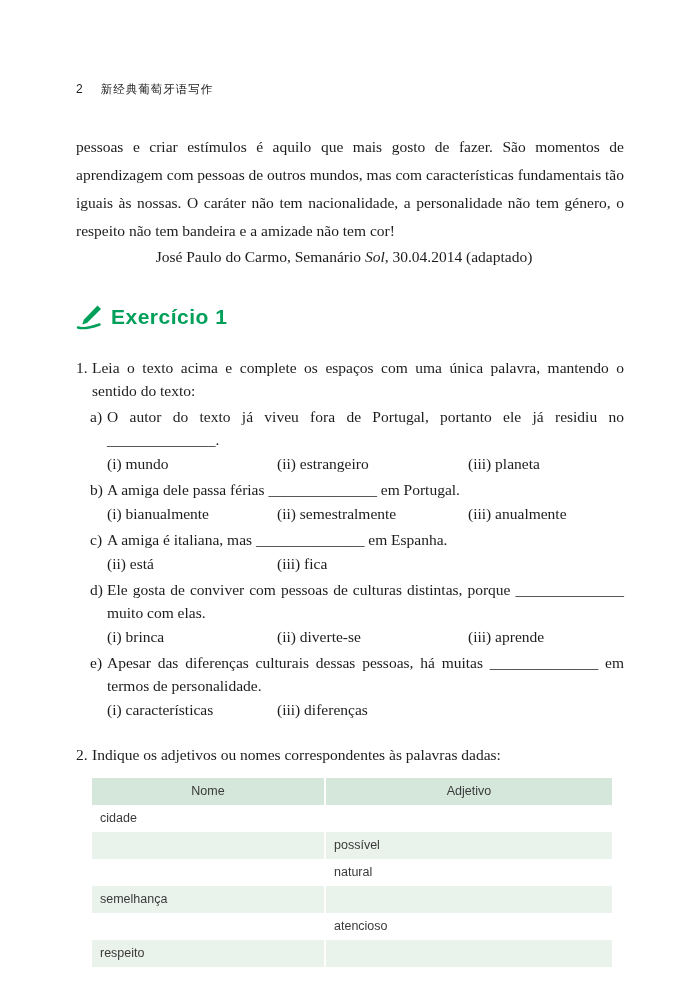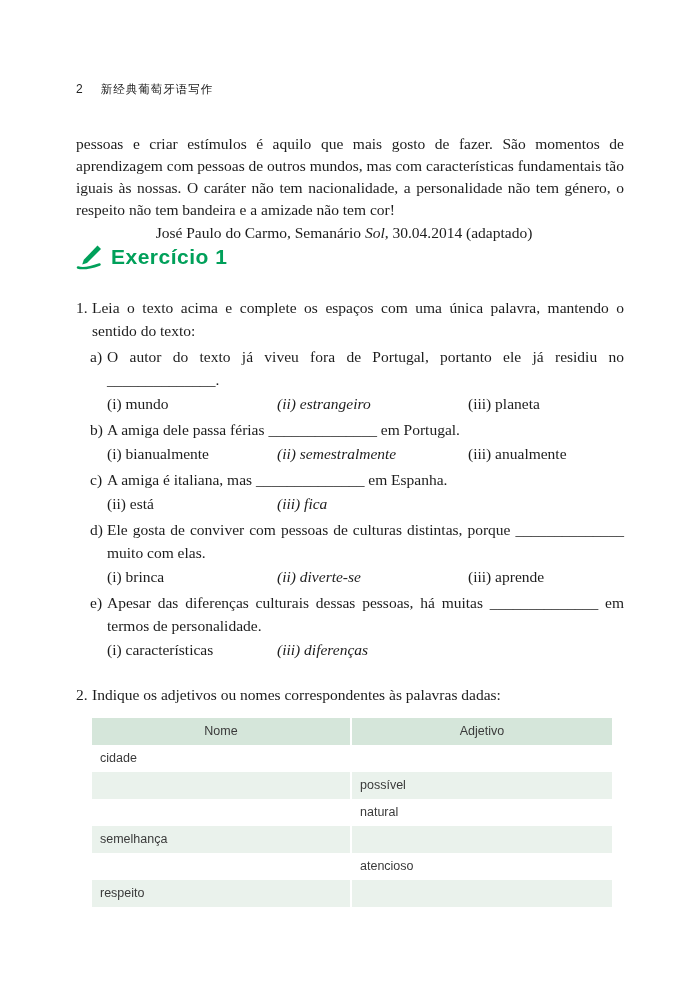--- a/index.html
+++ b/index.html
@@ -13,30 +13,30 @@
   .page-header {
     display:flex; align-items:baseline; gap:18px;
     font-family:"Liberation Sans", sans-serif; font-size:11.5px; color:#222;
     margin-bottom:36px;
   }
   .page-num { font-size:12px; }
   .book-title { letter-spacing:1px;margin-top:32px; }
 
   
   .intro-par {
-    font-size:15.5px; line-height:22px; text-align:justify;
+    font-size:15.5px; line-height:28px; text-align:justify;
   }
   .attribution {
     font-size:15.5px; line-height:23px; text-align:center; padding-right:12px;
   }
   .attribution em { font-style:italic; }
 
   
   .exercise-heading {
-    display:flex; align-items:center; gap:9px;
+    margin-top:36px; display:flex; align-items:center; gap:9px;
     font-family:"Liberation Sans", sans-serif; font-weight:bold;
     font-size:21px; color:#00A05A; letter-spacing:0.5px;
   }
   .pencil { display:inline-flex; width:26px; height:26px; }
 
   
   .question { font-size:15.5px; line-height:23px; }
   .question-1 { margin-top:26px; }
   .question-2 { margin-top:22px; }
   .q-row { display:flex; }
@@ -45,36 +45,36 @@
 
   .subitem { padding-left:14px; margin-top:3px; }
   .sub-row { display:flex; }
   .sub-label { width:17px; flex-shrink:0; }
   .sub-text { flex:1; }
   .justify-full { text-align:justify; text-align-last:justify; }
   .blank-line { padding-left:17px; }
   .options { display:flex; padding-left:17px; line-height:23px; margin:1px 0 2px 0; }
   .opt { display:inline-block; }
   .opt:nth-child(1) { width:170px; }
-  .opt:nth-child(2) { width:191px;font-style:italic; }
+  .opt:nth-child(2) { width:191px; }
   .opt:nth-child(3) { flex:1; }
 
   
   .pairs-table {
     margin:12px 0 0 16px; width:520px;
     border-collapse:separate; border-spacing:0;
     font-family:"Liberation Sans", sans-serif; font-size:12.5px; color:#3a3a3a;
   }
   .pairs-table th {
     background:#d5e6da; font-weight:normal; text-align:center;
     height:23px; padding:2px 6px;
   }
   .pairs-table td { height:27px; padding:2px 8px; text-align:left; }
   .pairs-table th:first-child, .pairs-table td:first-child {
-    border-right:2px solid #ffffff; width:260px;
+    border-right:2px solid #ffffff; width:234px;
   }
   .pairs-table tbody tr:nth-child(even) { background:#eaf2ec; }
 </style>
 </head>
 <body>
 
 <div class="page">
 
   <header class="page-header">
     <span class="page-num">2</span>

